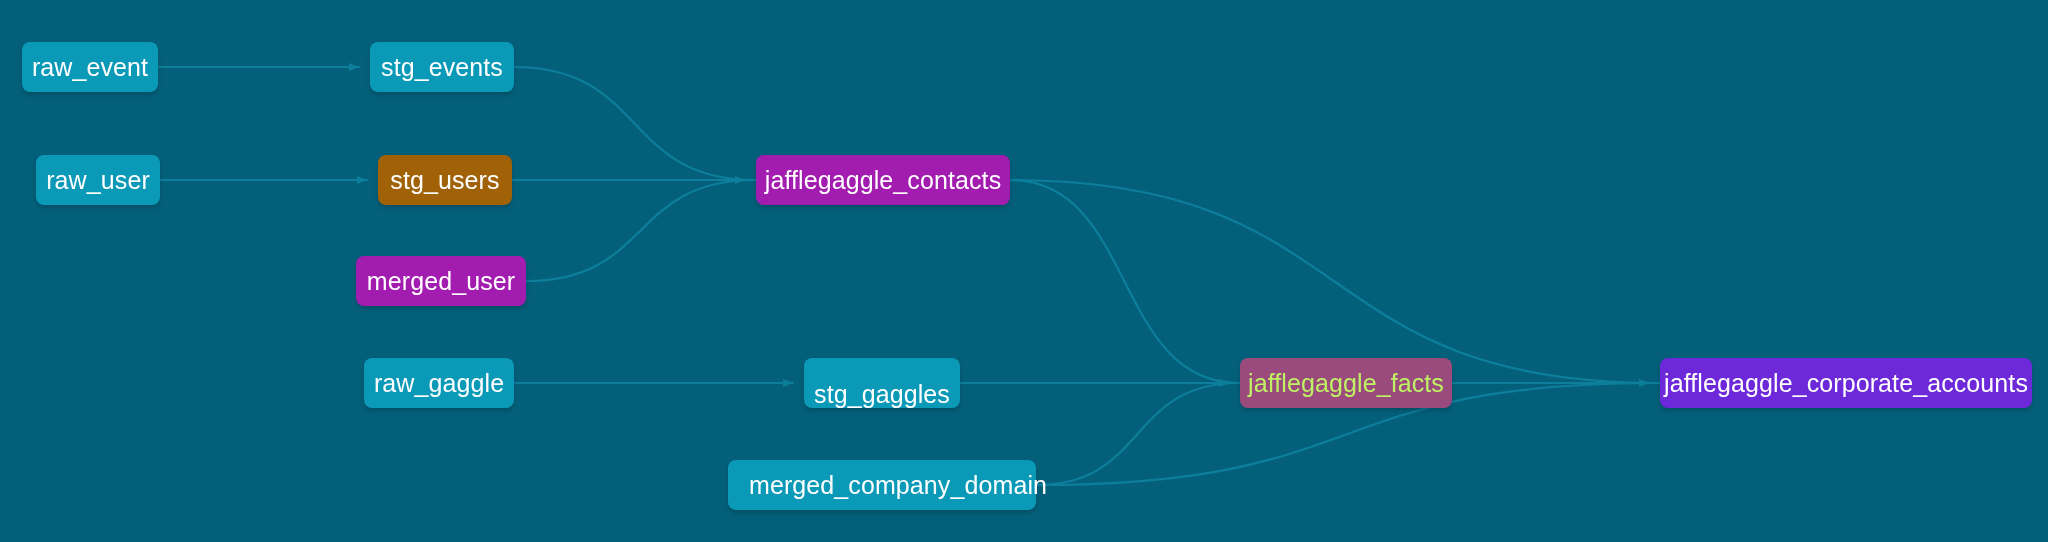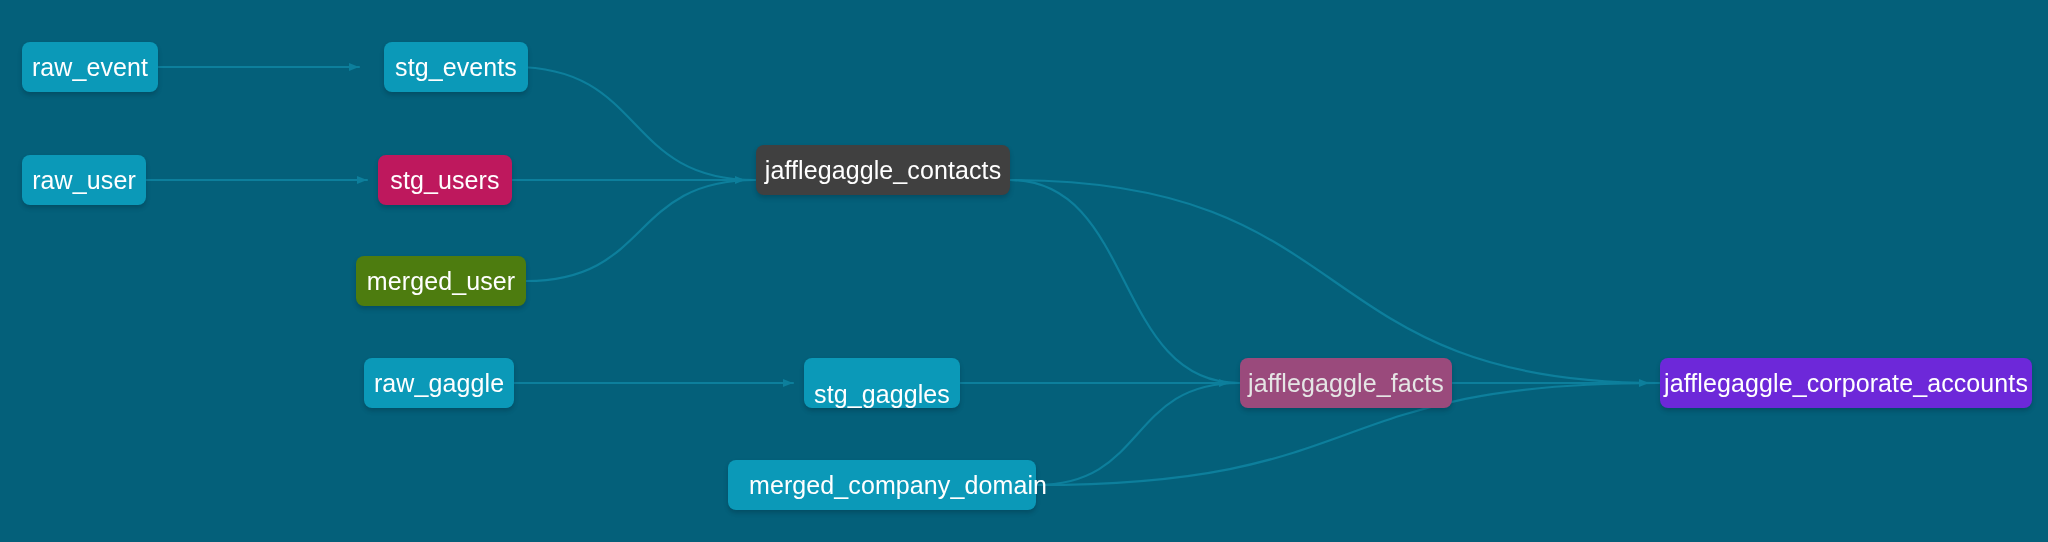--- a/index.html
+++ b/index.html
@@ -76,45 +76,45 @@
         <path d="M 1010 180 C 1366.95 180, 1302.05 383, 1659 383" fill="none" stroke="#0d7f9c" stroke-width="2.2" stroke-linecap="round"></path>
         <path d="M 1452 383 C 1560.35 383, 1540.65 383, 1649 383" fill="none" stroke="#0d7f9c" stroke-width="2.2" stroke-linecap="round" marker-end="url(#arrowhead)"></path>
         <path d="M 1036 485 C 1378.65 485, 1316.35 383, 1659 383" fill="none" stroke="#0d7f9c" stroke-width="2.2" stroke-linecap="round"></path>
       </g>
   </svg>
 
   <div id="node-layer">
       <div class="graph-node" style="left: 22px; top: 42px; width: 136px; background: rgb(11, 153, 184);">
         <span class="node-label" style="color: rgb(255, 255, 255);">raw_event</span>
       </div>
-      <div class="graph-node" style="left: 384px; top: 42px; width: 144px; background: rgb(11, 153, 184);">
+      <div class="graph-node" style="left: 370px; top: 42px; width: 144px; background: rgb(11, 153, 184);">
         <span class="node-label" style="color: rgb(255, 255, 255);">stg_events</span>
       </div>
-      <div class="graph-node" style="left: 22px; top: 155px; width: 124px; background: rgb(11, 153, 184);">
+      <div class="graph-node" style="left: 36px; top: 155px; width: 124px; background: rgb(11, 153, 184);">
         <span class="node-label" style="color: rgb(255, 255, 255);">raw_user</span>
       </div>
-      <div class="graph-node" style="left: 378px; top: 155px; width: 134px; background: #be185d;">
+      <div class="graph-node" style="left: 378px; top: 155px; width: 134px; background: #a16207;">
         <span class="node-label" style="color: rgb(255, 255, 255);">stg_users</span>
       </div>
-      <div class="graph-node" style="left: 356px; top: 256px; width: 170px; background: #4d7c0f;">
+      <div class="graph-node" style="left: 356px; top: 256px; width: 170px; background: #a21caf;">
         <span class="node-label" style="color: rgb(255, 255, 255);">merged_user</span>
       </div>
-      <div class="graph-node" style="left: 756px; top: 145px; width: 254px; background: #404040;">
+      <div class="graph-node" style="left: 756px; top: 155px; width: 254px; background: #a21caf;">
         <span class="node-label" style="color: rgb(255, 255, 255);">jafflegaggle_contacts</span>
       </div>
       <div class="graph-node" style="left: 364px; top: 358px; width: 150px; background: rgb(11, 153, 184);">
         <span class="node-label" style="color: rgb(255, 255, 255);">raw_gaggle</span>
       </div>
       <div class="graph-node" style="left: 804px; top: 358px; width: 156px; background: rgb(11, 153, 184); align-items: flex-end;">
         <span class="node-label" style="color: rgb(255, 255, 255);">stg_gaggles</span>
       </div>
       <div class="graph-node" style="left: 728px; top: 460px; width: 308px; background: rgb(11, 153, 184);">
         <span class="node-label" style="color: rgb(255, 255, 255); margin-left: 32px;">merged_company_domain</span>
       </div>
       <div class="graph-node selected" style="left: 1240px; top: 358px; width: 212px; background: rgb(154, 74, 124);">
-        <span class="node-label" style="color: #e5e5e5;">jafflegaggle_facts</span>
+        <span class="node-label" style="color: #bef264;">jafflegaggle_facts</span>
       </div>
       <div class="graph-node" style="left: 1660px; top: 358px; width: 372px; background: #6d28d9;">
         <span class="node-label" style="color: rgb(255, 255, 255);">jafflegaggle_corporate_accounts</span>
       </div>
     </div>
 
 </div>
 
 </body></html>

